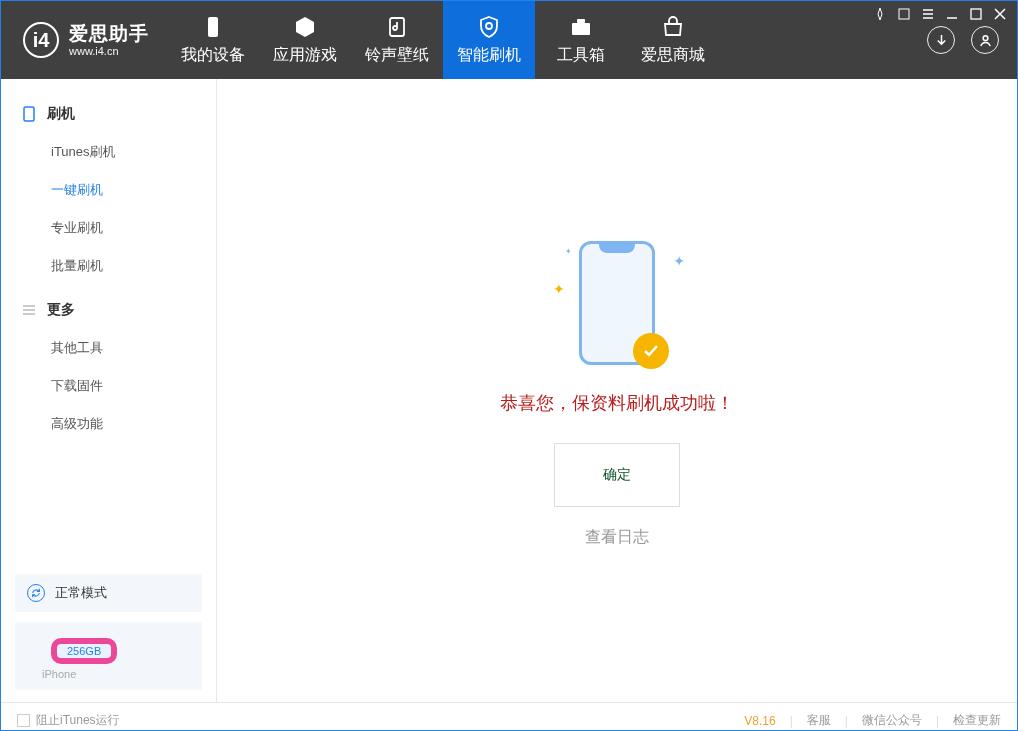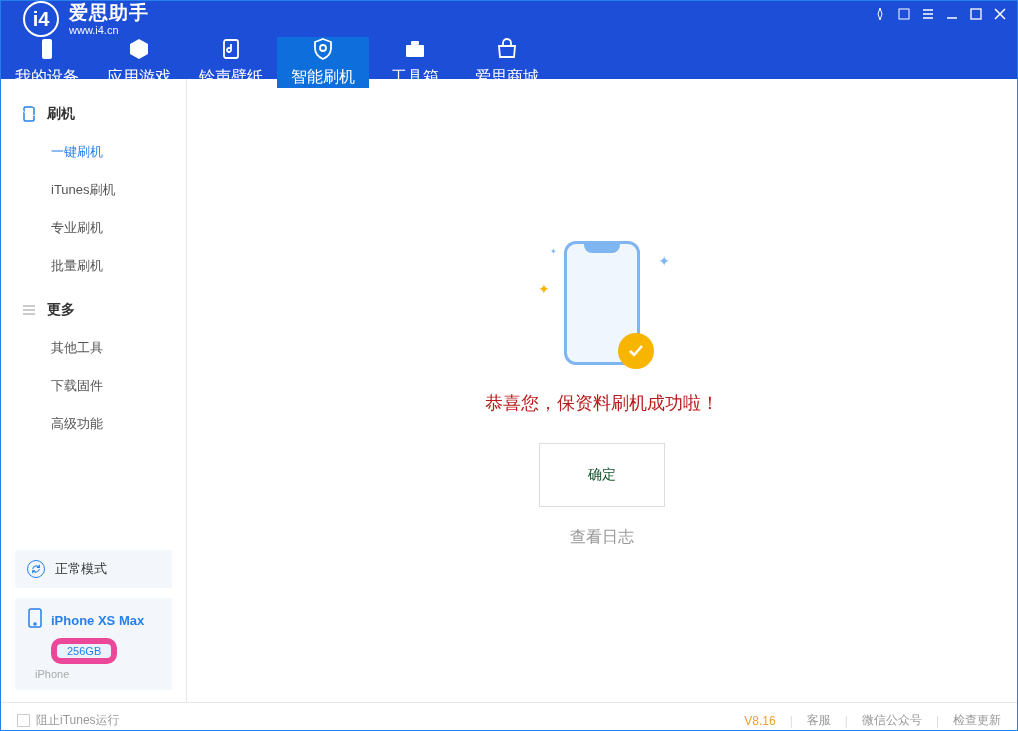--- a/index.html
+++ b/index.html
@@ -1,55 +1,55 @@
 <!DOCTYPE html>
 <html><head>
 <meta charset="utf-8">
 <style>
   * { box-sizing: border-box; margin: 0; padding: 0; font-family: "Microsoft YaHei", Arial, sans-serif; }
   body { width: 1018px; height: 731px; background: #fff; border: 1px solid #2680eb; position: relative; }
 
   
-  .header { height: 78px; background: #1d4ed8; display: flex; align-items: stretch; color: #fff; position: relative; flex-direction: column; }
+  .header { height: 78px; background: #404040; display: flex; align-items: stretch; color: #fff; position: relative; }
   .logo-area { display: flex; align-items: center; padding: 0 18px 0 22px; }
   .logo-circle { width: 36px; height: 36px; border: 2.5px solid #fff; border-radius: 50%; display: flex; align-items: center; justify-content: center; font-weight: bold; font-size: 20px; margin-right: 10px; }
   .logo-text { line-height: 1.15; }
   .logo-main { font-size: 19px; font-weight: bold; letter-spacing: 1px; }
   .logo-sub { font-size: 11px; opacity: 0.95; }
   .tabs { display: flex; flex: 1; }
   .tab { width: 92px; display: flex; flex-direction: column; align-items: center; justify-content: center; cursor: pointer; font-size: 16px; gap: 6px; }
   .tab.active { background: #0e6edb; }
   .tab-icon { width: 24px; height: 24px; display: flex; align-items: center; justify-content: center; }
   .tab-icon svg { width: 24px; height: 24px; }
   .header-actions { display: flex; align-items: center; gap: 16px; padding: 0 18px; }
   .circle-btn { width: 28px; height: 28px; border: 1.6px solid rgba(255,255,255,0.9); border-radius: 50%; display: flex; align-items: center; justify-content: center; cursor: pointer; }
   .circle-btn svg { width: 15px; height: 15px; stroke: #fff; fill: none; }
   .win-controls { position: absolute; top: 6px; right: 10px; display: flex; gap: 10px; font-size: 14px; }
   .win-controls span { cursor: pointer; }
   .win-controls svg { width: 14px; height: 14px; stroke: #fff; fill: none; }
 
   
   .body { display: flex; height: calc(731px - 78px - 30px); }
-  .sidebar { width: 186px; border-right: 1px solid #e8e8e8; padding-top: 18px; display: flex; flex-direction: column; }
+  .sidebar { width: 216px; border-right: 1px solid #e8e8e8; padding-top: 18px; display: flex; flex-direction: column; }
   .sb-section { padding: 0 0 8px 0; }
   .sb-head { display: flex; align-items: center; font-size: 14px; color: #333; padding: 8px 20px 10px 20px; font-weight: bold; }
   .sb-head-icon { width: 16px; height: 16px; margin-right: 10px; display:flex; align-items:center; justify-content:center; color:#999; }
   .sb-head-icon.phone { color: #2680eb; }
   .sb-item { font-size: 13px; color: #555; padding: 10px 0 10px 50px; cursor: pointer; }
   .sb-item.active { color: #2680eb; }
   .sb-spacer { flex: 1; }
   .mode-card { margin: 0 14px 10px 14px; background: #f3f7fb; border-radius: 3px; padding: 10px 12px; display:flex; align-items:center; gap:10px; font-size:13px; color:#333; }
   .mode-icon { width:18px; height:18px; border:1.5px solid #2680eb; border-radius:50%; display:flex; align-items:center; justify-content:center; }
   .mode-icon svg { width:10px; height:10px; }
   .device-card { margin: 0 14px 12px 14px; background: #f3f7fb; border-radius: 3px; padding: 10px 12px; }
   .device-row1 { display:flex; align-items:center; gap:8px; }
   .dev-icon { width:16px; height:20px; }
   .dev-name { font-size:13px; color:#2680eb; font-weight:bold; }
   .dev-cap { display:inline-block; font-size:11px; color:#2680eb; border:6px solid #ec4899; border-radius:10px; padding:1px 10px; margin-top:6px; margin-left:24px; background:#eaf3fd; }
-  .dev-sub { font-size:11px; color:#aaa; margin-left:8px; margin-top:4px; }
+  .dev-sub { font-size:11px; color:#aaa; margin-left:15px; margin-top:4px; }
   .checkbox-row { border:2px solid #e33; padding:12px 16px; display:flex; gap:18px; font-size:12px; color:#aaa; }
   .chk { display:flex; align-items:center; gap:6px; cursor:pointer; }
   .chk-box { width:13px; height:13px; border:1px solid #ccc; }
 
   
   .main { flex:1; position:relative; display:flex; flex-direction:column; align-items:center; justify-content:center; }
   .illus { width:140px; height:140px; position:relative; margin-bottom:18px; }
   .illus-phone { position:absolute; left:32px; top:8px; width:76px; height:124px; border:3px solid #7fb5f0; border-radius:12px; background:#eff6fe; }
   .illus-notch { position:absolute; left:52px; top:8px; width:36px; height:12px; background:#7fb5f0; border-radius:0 0 8px 8px; }
   .illus-badge { position:absolute; right:18px; bottom:4px; width:36px; height:36px; background:#f7b500; border-radius:50%; display:flex; align-items:center; justify-content:center; }
@@ -173,22 +173,22 @@
   <div class="sidebar">
     <div class="sb-section">
       <div class="sb-head">
         <span class="sb-head-icon phone">
             <svg width="14" height="16" viewBox="0 0 14 16" fill="none" stroke="#2680eb" stroke-width="1.5">
               <rect x="2" y="1" width="10" height="14" rx="1.5"></rect>
             </svg>
           </span>
         <span>刷机</span>
       </div>
+      <div class="sb-item">iTunes刷机</div>
       <div class="sb-item active">一键刷机</div>
-      <div class="sb-item">iTunes刷机</div>
       <div class="sb-item">专业刷机</div>
       <div class="sb-item">批量刷机</div>
     </div>
     <div class="sb-section">
       <div class="sb-head">
         <span class="sb-head-icon">
             <svg width="14" height="14" viewBox="0 0 14 14" stroke="#bbb" stroke-width="1.5">
               <path d="M1 3h12M1 7h12M1 11h12"></path>
             </svg>
           </span>
@@ -205,27 +205,20 @@
       <span class="mode-icon">
           <svg viewBox="0 0 12 12" fill="none" stroke="#2680eb" stroke-width="1.3">
             <path d="M10 4a4.5 4.5 0 0 0-8 2M2 8a4.5 4.5 0 0 0 8-2"></path>
             <path d="M10 1v3h-3M2 11V8h3"></path>
           </svg>
         </span>
       <span>正常模式</span>
     </div>
 
     <div class="device-card">
-      <div class="device-row1">
-        <span><svg class="dev-icon" viewBox="0 0 16 20" fill="none" stroke="#2680eb" stroke-width="1.5">
-              <rect x="2" y="1" width="12" height="18" rx="2"></rect>
-              <circle cx="8" cy="16" r="1" fill="#2680eb"></circle>
-            </svg></span>
-        <span class="dev-name">iPhone XS Max</span>
-      </div>
       <div><span class="dev-cap">256GB</span></div>
       <div class="dev-sub">iPhone</div>
     </div>
 
   </div>
 
   <div class="main">
     <div class="illus">
       <span class="sparkle" style="left:6px; top:48px;">✦</span>
       <span class="sparkle" style="right:2px; top:20px; color:#7fb5f0;">✦</span>

